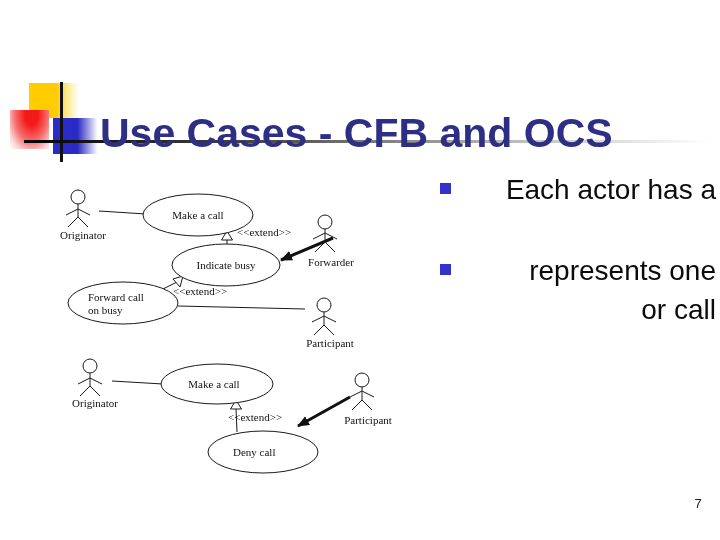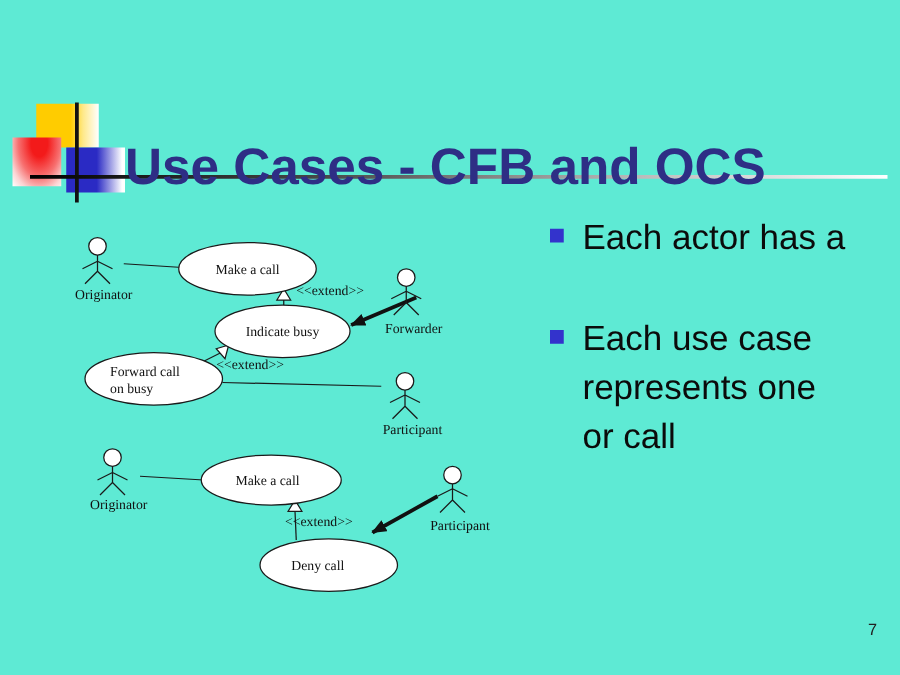--- a/index.html
+++ b/index.html
@@ -1,37 +1,37 @@
 <!DOCTYPE html>
 <html style="--accent: #3333cc; --title_text: #2e2e85; --deco_yellow: #ffcc00; --deco_red: #f31a1a; --deco_blue: #2a2ac4; --diagram_ink: #1a1a1a;"><head>
 <meta charset="utf-8">
 <style>
   html,body{margin:0;padding:0;background:#888;}
   #slide{
-    position:relative;width:720px;height:540px;background:#5eead4;
+    position:relative;width:720px;height:540px;background:#ffffff;
     overflow:hidden;font-family:"Liberation Sans",sans-serif;
   }
   
   .deco{position:absolute;}
   .deco-yellow{left:29px;top:83px;width:50px;height:35px;
     background:linear-gradient(to right,#ffcc00 55%,#ffe98a 75%,#ffffff 100%);}
   .deco-red{left:10px;top:110px;width:39px;height:39px;
     background:radial-gradient(ellipse at 55% 12%,#f31a1a 22%,#f77070 55%,#fcd3d3 80%,#ffffff 100%);}
   .deco-blue{left:53px;top:118px;width:47px;height:36px;
     background:linear-gradient(to right,#2a2ac4 52%,#8c8cdf 72%,#ffffff 95%);}
   .deco-vline{left:60px;top:82px;width:3px;height:80px;background:#111;}
   .title-rule{position:absolute;left:24px;top:140px;width:686px;height:3px;
     background:linear-gradient(to right,#000000 0%,#4a4a4a 35%,#b8b8b8 70%,#ffffff 100%);}
   .page-title{
     position:absolute;left:100px;top:84px;width:600px;
     font-size:41px;line-height:44px;color:var(--title_text,#2e2e85);
     letter-spacing:0px;white-space:nowrap;
   }
   .bullet-marker{position:absolute;width:11px;height:11px;background:var(--accent,#3333cc);}
-  .bullet-text{position:absolute;font-size:28px;line-height:39px;color:#0b0b0b;}
+  .bullet-text{position:absolute;font-size:28px;line-height:39px;color:#0b0b0b;text-align:right;}
   #bullet1-marker{left:440px;top:183px;}
   #bullet1-text{left:466px;top:170px;width:250px;}
   #bullet2-marker{left:440px;top:264px;}
   #bullet2-text{left:466px;top:251px;width:250px;}
   
   #diagram{position:absolute;left:0;top:0;}
   .shape{fill:#ffffff;stroke:#1a1a1a;stroke-width:1;}
   .wire{stroke:#1a1a1a;stroke-width:1;fill:none;}
   .thick{stroke:#111;stroke-width:3;fill:none;}
   .tri{fill:#ffffff;stroke:#1a1a1a;stroke-width:1;}
@@ -54,21 +54,20 @@
 
   <h1 class="page-title">Use Cases - CFB and OCS</h1>
 
   <div>
     <div class="bullet-marker" id="bullet1-marker"></div>
     <div class="bullet-text" id="bullet1-text">
       <div>Each actor has a</div>
     </div>
     <div class="bullet-marker" id="bullet2-marker"></div>
     <div class="bullet-text" id="bullet2-text">
-      <div>Each use case</div>
       <div>represents one</div>
       <div>or call</div>
     </div>
   </div>
 
   <svg id="diagram" width="720" height="540" viewBox="0 0 720 540">
     <defs>
       <marker id="mArrow" markerWidth="14" markerHeight="12" refX="11" refY="5" orient="auto" markerUnits="userSpaceOnUse">
         <path d="M0,0 L12,5 L0,10 z" fill="#111"></path>
       </marker>

